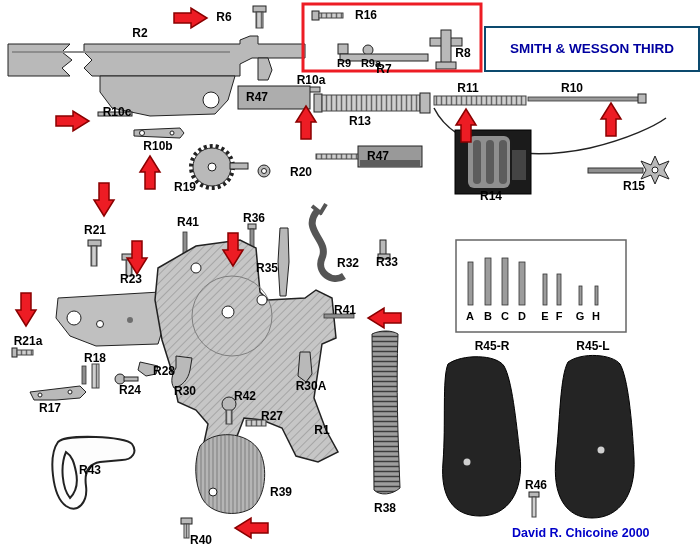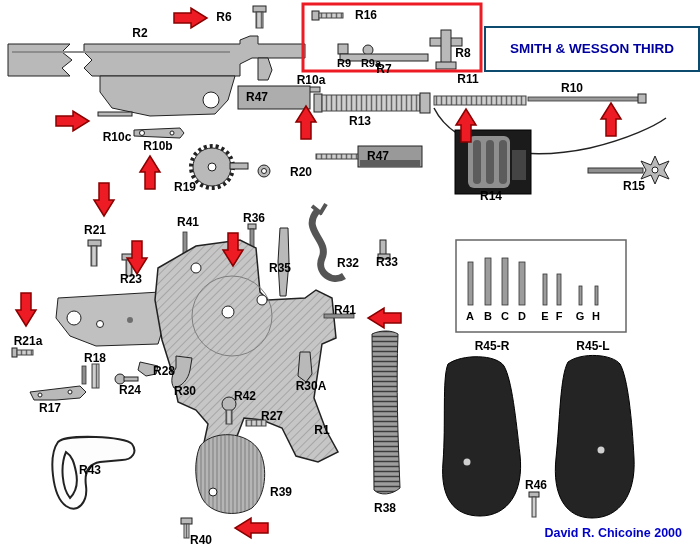--- a/index.html
+++ b/index.html
@@ -6,21 +6,21 @@
   #canvas{position:relative;width:700px;height:552px;background:#fff;overflow:hidden;
           font-family:"Liberation Sans",sans-serif;padding-left:18px;}
   #art{position:absolute;left:0;top:0;}
   .part{fill:#b9b9b9;stroke:#222;stroke-width:1;}
   .lbl{position:absolute;transform:translate(-50%,-50%);font-weight:bold;font-size:12px;
        color:#000;white-space:nowrap;line-height:1;}
   .lbl.small{font-size:11px;margin-top:27px;}
   .title-box{position:absolute;left:484px;top:26px;width:212px;height:42px;border:2px solid #0c4a6e;
        background:#fff;display:flex;flex-direction:column;justify-content:center;align-items:center;
        font-weight:bold;font-size:13.5px;color:var(--title,#0000a0);text-align:center;line-height:1.45;}
-  .credit{position:absolute;left:512px;top:526px;width:170px;text-align:right;font-weight:bold;
+  .credit{position:absolute;left:512px;top:526px;width:170px;text-align:left;font-weight:bold;
        font-size:12.5px;color:var(--credit,#0000c8);}
   .chart-letter{position:absolute;transform:translate(-50%,-50%);font-weight:bold;font-size:11px;color:#000;}
 </style>
 </head>
 <body>
 
 <div id="canvas">
 
   <svg id="art" width="700" height="552" viewBox="0 0 700 552">
     <defs>
@@ -272,34 +272,34 @@
 
   <div class="lbl" style="left:224px;top:17px">R6</div>
   <div class="lbl" style="left:140px;top:33px">R2</div>
   <div class="lbl" style="left:366px;top:15px">R16</div>
   <div class="lbl small" style="left:344px;top:36px">R9</div>
   <div class="lbl small" style="left:371px;top:36px">R9a</div>
   <div class="lbl" style="left:463px;top:53px">R8</div>
   <div class="lbl" style="left:384px;top:69px">R7</div>
   <div class="lbl" style="left:311px;top:80px">R10a</div>
   <div class="lbl" style="left:257px;top:97px">R47</div>
-  <div class="lbl" style="left:468px;top:79px">R11</div>
+  <div class="lbl" style="left:468px;top:88px">R11</div>
   <div class="lbl" style="left:572px;top:88px">R10</div>
   <div class="lbl" style="left:360px;top:121px">R13</div>
-  <div class="lbl" style="left:117px;top:137px">R10c</div>
+  <div class="lbl" style="left:117px;top:112px">R10c</div>
   <div class="lbl" style="left:158px;top:146px">R10b</div>
   <div class="lbl" style="left:185px;top:187px">R19</div>
   <div class="lbl" style="left:301px;top:172px">R20</div>
   <div class="lbl" style="left:378px;top:156px">R47</div>
   <div class="lbl" style="left:491px;top:196px">R14</div>
   <div class="lbl" style="left:634px;top:186px">R15</div>
   <div class="lbl" style="left:95px;top:230px">R21</div>
   <div class="lbl" style="left:188px;top:222px">R41</div>
   <div class="lbl" style="left:254px;top:218px">R36</div>
-  <div class="lbl" style="left:280px;top:268px">R35</div>
+  <div class="lbl" style="left:267px;top:268px">R35</div>
   <div class="lbl" style="left:348px;top:263px">R32</div>
   <div class="lbl" style="left:387px;top:262px">R33</div>
   <div class="lbl" style="left:131px;top:279px">R23</div>
   <div class="lbl" style="left:28px;top:341px">R21a</div>
   <div class="lbl" style="left:345px;top:310px">R41</div>
   <div class="lbl" style="left:95px;top:358px">R18</div>
   <div class="lbl" style="left:164px;top:371px">R28</div>
   <div class="lbl" style="left:130px;top:390px">R24</div>
   <div class="lbl" style="left:185px;top:391px">R30</div>
   <div class="lbl" style="left:311px;top:386px">R30A</div>

